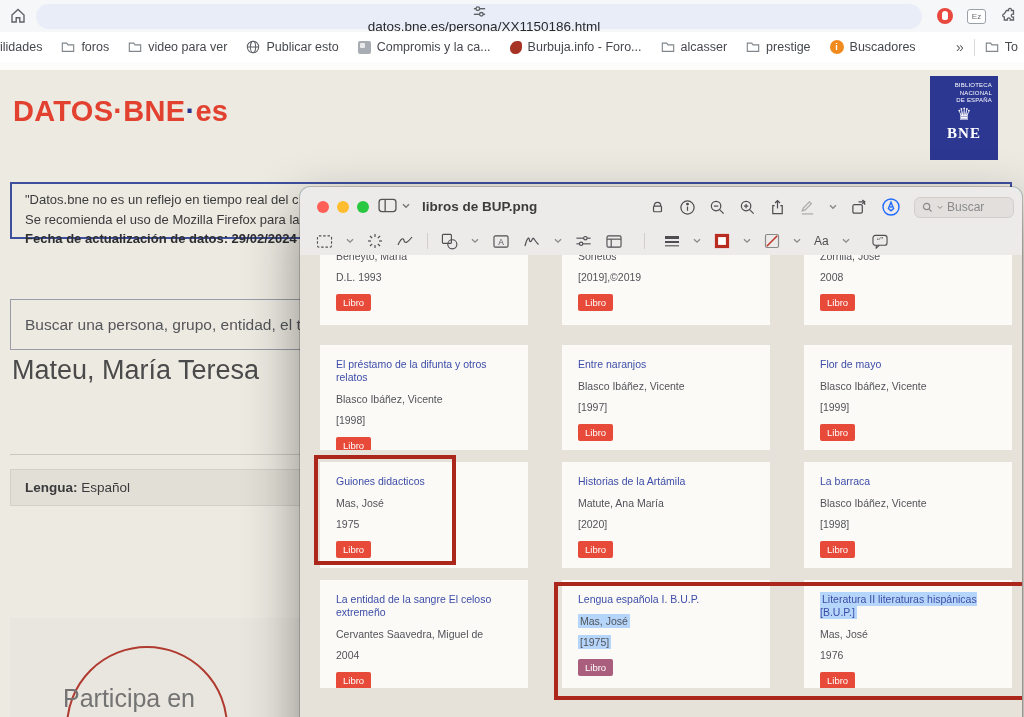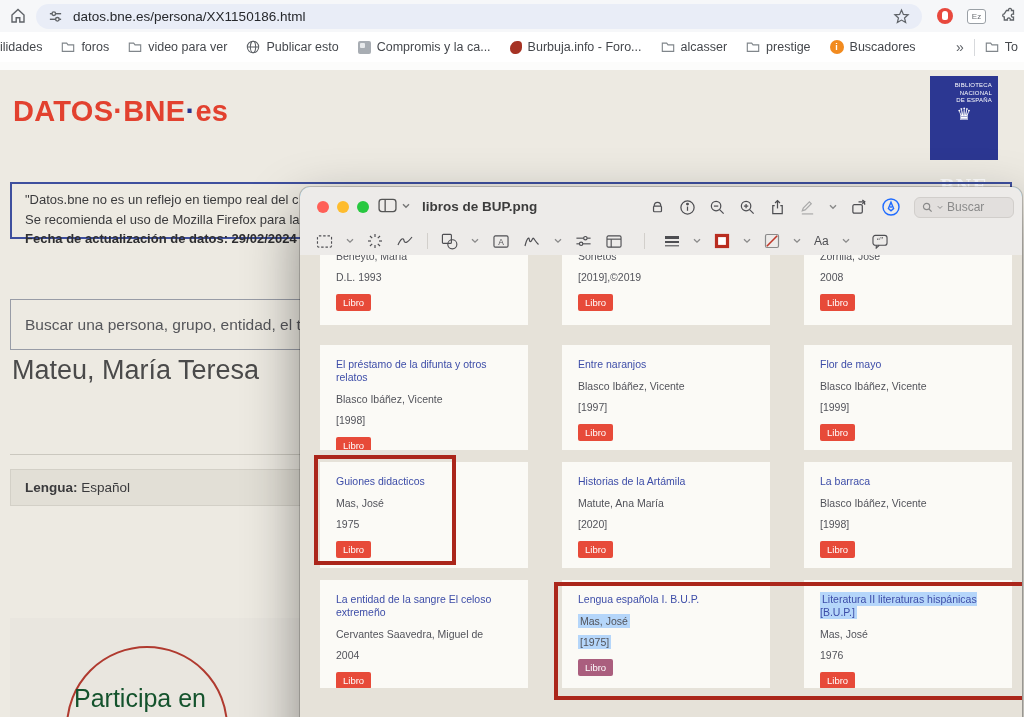--- a/index.html
+++ b/index.html
@@ -3,21 +3,21 @@
 <meta charset="utf-8">
 <style>
   html,body{margin:0;padding:0;}
   body{width:1024px;height:717px;position:relative;overflow:hidden;
        font-family:"Liberation Sans", sans-serif;background:#edeae2;}
 
   
   .chrome-top{position:absolute;top:0;left:0;width:1024px;height:32px;background:#f6f7f9;}
   .home{position:absolute;left:9px;top:7px;}
   .omnibox{position:absolute;left:36px;top:4px;width:886px;height:25px;background:#e9edf7;
-           border-radius:13px;display:flex;align-items:center;padding:0 12px;box-sizing:border-box;}
+           border-radius:13px;display:flex;align-items:center;padding:0 12px;box-sizing:border-box;flex-direction:column;}
   .omnibox .url{font-size:13.5px;color:#26282c;margin-left:10px;flex:1;}
   .ext-icons{position:absolute;right:6px;top:7px;display:flex;align-items:center;gap:14px;}
   .adblock{width:16px;height:16px;border-radius:50%;background:#e8483d;position:relative;}
   .adblock::after{content:"";position:absolute;left:5px;top:3px;width:6px;height:9px;background:#fff;border-radius:3px 3px 2px 2px;}
   .ezbox{width:17px;height:13px;border:1px solid #9aa0a6;border-radius:3px;font-size:8px;color:#6b6f74;
          display:flex;align-items:center;justify-content:center;background:#fff;}
   .bookmarks{position:absolute;top:32px;left:0;width:1024px;height:30px;background:#ffffff;
              border-bottom:1px solid #e2e3e6;display:flex;align-items:center;font-size:12.5px;color:#45484d;}
   .bm-left{display:flex;align-items:center;gap:19px;padding-left:0;}
   .bm{display:flex;align-items:center;gap:6px;white-space:nowrap;}
@@ -33,36 +33,36 @@
   
   .page{position:absolute;top:62px;left:0;width:1024px;height:655px;background:#edeae2;}
   .page-white{position:absolute;top:0;left:0;right:0;height:8px;background:#fcfcfb;}
   .site-logo{position:absolute;left:13px;top:33px;font-size:29px;font-weight:800;color:#e2412f;letter-spacing:.3px;}
   .site-logo .bluedot{color:#27338f;}
   .site-nav{position:absolute;left:274px;top:40px;display:flex;gap:44px;font-size:16.5px;color:#4b4b4b;}
   .bne-logo{position:absolute;left:930px;top:14px;width:68px;height:84px;background:#2c3792;color:#fff;
             box-sizing:border-box;padding:6px 6px 0;text-align:center;}
   .bne-small{font-size:6px;line-height:1.25;text-align:right;letter-spacing:.2px;}
   .bne-crown{font-size:17px;line-height:20px;}
-  .bne-acro{font-family:"Liberation Serif", serif;font-size:22px;font-weight:bold;letter-spacing:1px;margin-top:48px;}
+  .bne-acro{font-family:"Liberation Serif", serif;font-size:15px;font-weight:bold;letter-spacing:1px;}
   .notice{position:absolute;left:10px;top:120px;width:1002px;height:57px;border:2px solid #3e4f9e;
           box-sizing:border-box;padding:6px 13px;font-size:13px;color:#3a3a3c;line-height:1.5;}
   .notice b{color:#2f2f31;}
   .search-box{position:absolute;left:10px;top:237px;width:1002px;height:51px;border:1px solid #989ca6;
               background:transparent;box-sizing:border-box;font-size:15.5px;padding:0 14px;color:#3a3a3c;
               font-family:"Liberation Sans", sans-serif;}
   .search-box::placeholder{color:#55565a;opacity:1;}
   .person-name{position:absolute;left:12px;top:293px;font-size:27px;color:#4a4a4a;font-weight:400;}
   .divider{position:absolute;left:10px;top:392px;width:1002px;height:1px;background:#cbc8bf;}
   .lengua{position:absolute;left:10px;top:407px;width:1002px;height:37px;background:#e2dfd6;border:1px solid #d3d0c7;
           box-sizing:border-box;display:flex;align-items:center;padding-left:14px;font-size:13.5px;color:#3a3a3c;}
   .section-title{position:absolute;left:12px;top:498px;font-size:29px;color:#4a4a4a;}
   .participa-card{position:absolute;left:10px;top:556px;width:1002px;height:99px;background:#e9e6df;}
   .p-circle{position:absolute;left:56px;top:28px;width:158px;height:158px;border:2px solid #b03a2f;border-radius:50%;}
-  .p-text{position:absolute;left:64px;top:66px;width:158px;font-size:25px;color:#14532d;}
+  .p-text{position:absolute;left:40px;top:66px;width:158px;text-align:center;font-size:25px;color:#737373;}
 
   
   .preview{position:absolute;left:300px;top:187px;width:722px;height:632px;border-radius:10px;
            background:#7dd3fc;box-shadow:0 22px 55px rgba(0,0,0,.42),0 0 0 1px rgba(0,0,0,.18);}
   .pv-chrome{position:absolute;top:0;left:0;right:0;height:68px;background:#edebe9;
              border-radius:10px 10px 0 0;border-bottom:1px solid #c9c6c2;}
   .lights{position:absolute;left:17px;top:14px;display:flex;gap:8px;}
   .light{width:12px;height:12px;border-radius:50%;}
   .l-red{background:#ff5f57}.l-yellow{background:#febc2e}.l-green{background:#28c840}
   .pv-sidebar{position:absolute;left:78px;top:11px;display:flex;align-items:center;gap:5px;}

